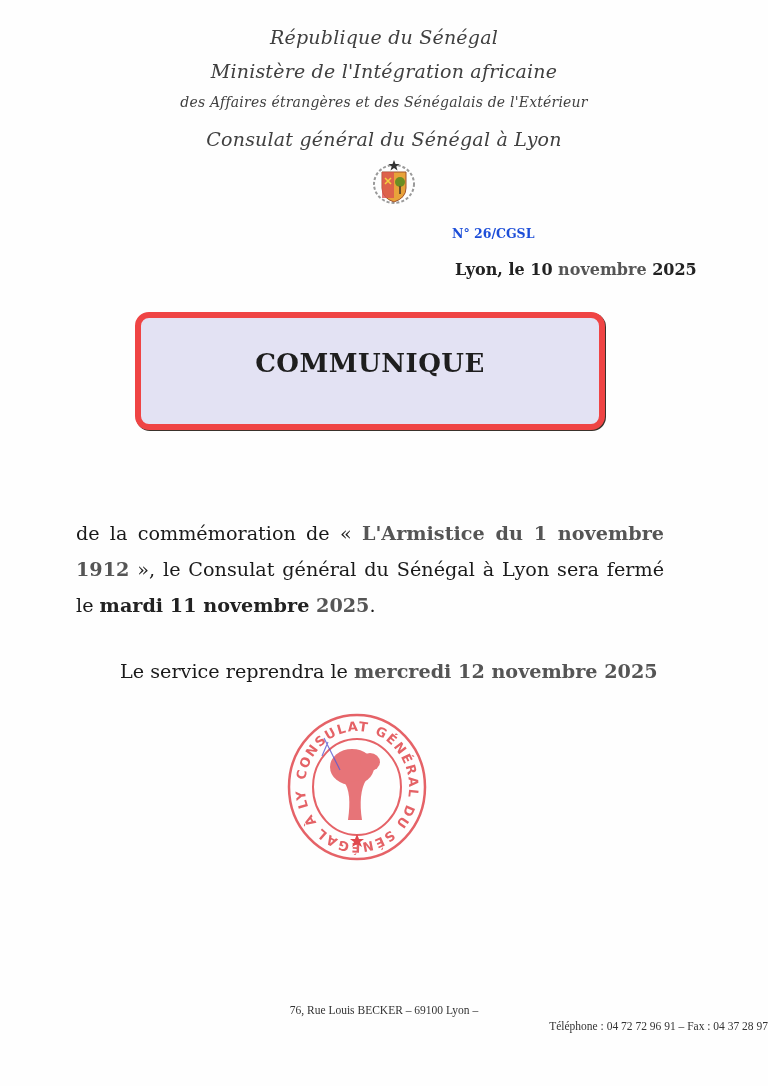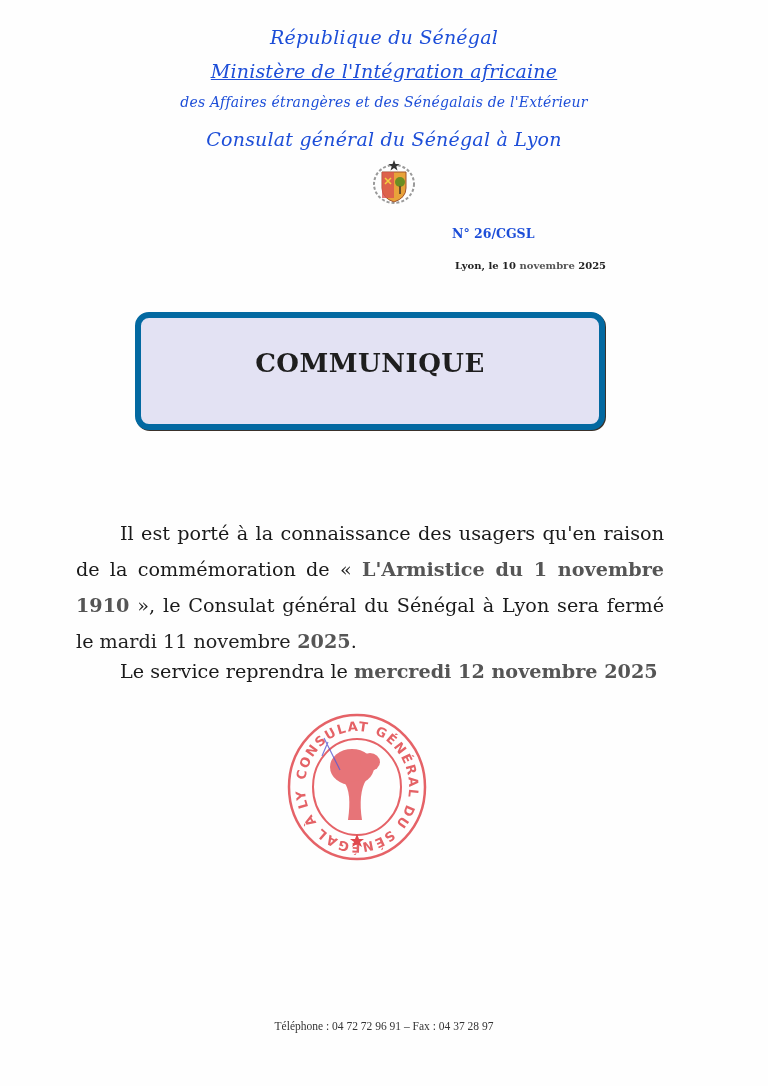--- a/index.html
+++ b/index.html
@@ -1,42 +1,42 @@
 <!DOCTYPE html>
 <html><head>
 <meta charset="utf-8">
 <style>
   html, body { margin: 0; padding: 0; background: #ffffff; }
   body { width: 768px; height: 1086px; position: relative; overflow: hidden; font-family: "DejaVu Serif", serif; color: #1a1a1a; }
   .page { position: absolute; left: 0; top: 0; width: 768px; height: 1086px; background: #fefefe; }
-  .header-line { position: absolute; left: 0; width: 768px; text-align: center; font-family: "DejaVu Serif", serif; font-style: italic; color: #1d4ed8; letter-spacing: 0.2px; }
+  .header-line { position: absolute; left: 0; width: 768px; text-align: center; font-family: "DejaVu Serif", serif; font-style: italic; color: #404040; letter-spacing: 0.2px; }
   .h1 { top: 26px; font-size: 19px; }
-  .h2 { top: 60px; font-size: 19px; text-decoration: underline; }
+  .h2 { top: 60px; font-size: 19px; }
   .h3 { top: 94px; font-size: 14px; }
   .h4 { top: 128px; font-size: 19px; }
   .emblem { position: absolute; left: 371px; top: 158px; width: 46px; height: 48px; }
   .ref { position: absolute; left: 452px; top: 226px; font-family: "DejaVu Serif", serif; font-weight: bold; font-size: 12.5px; color: #1d4ed8; }
-  .date { position: absolute; left: 455px; top: 260px; font-family: "DejaVu Serif", serif; font-weight: bold; font-size: 10px; color: #222; }
+  .date { position: absolute; left: 455px; top: 260px; font-family: "DejaVu Serif", serif; font-weight: bold; font-size: 16px; color: #222; }
   .date .grey { color: #555; }
-  .box { position: absolute; left: 135px; top: 312px; width: 458px; height: 106px; border: 6px solid #0369a1; border-radius: 14px; background: #e3e2f3; box-shadow: 1px 1px 0 #3a322b; }
+  .box { position: absolute; left: 135px; top: 312px; width: 458px; height: 106px; border: 6px solid #ef4444; border-radius: 14px; background: #e3e2f3; box-shadow: 1px 1px 0 #3a322b; }
   .box-title { position: absolute; left: 0; width: 100%; top: 30px; text-align: center; font-family: "DejaVu Serif", serif; font-weight: bold; font-size: 26px; color: #1e1e1e; letter-spacing: 0.5px; }
   .body-text { position: absolute; left: 76px; width: 588px; font-family: "DejaVu Serif", serif; font-size: 19.2px; color: #1a1a1a; line-height: 36px; }
   .p1 { top: 516px; text-align: justify; }
   .p1 .l { display: block; text-align: justify; text-align-last: justify; white-space: nowrap; }
   .p1 .l.first { padding-left: 44px; }
   .p1 .l.last { text-align-last: left; }
   .p2 { top: 659px; line-height: 26px; }
   .p2 .l { display: block; white-space: nowrap; }
   .p2 .l.first { padding-left: 44px; }
-  b.bd { font-weight: normal; color: #222; margin-top: 6px; }
+  b.bd { font-weight: bold; color: #222; margin-top: 6px; }
   b.gr { font-weight: bold; color: #555; }
   .stamp { position: absolute; left: 282px; top: 712px; width: 150px; height: 150px; }
   .footer { position: absolute; left: 0; width: 768px; text-align: center; font-family: "Liberation Serif", serif; font-size: 11.5px; color: #333; }
   .f1 { top: 1004px; }
-  .f2 { top: 1020px; }
+  .f2 { top: 1020px; text-align: right; }
 </style>
 </head>
 <body>
 
 <div class="page">
 
   <div class="header-line h1">République du Sénégal</div>
   <div class="header-line h2">Ministère de l'Intégration africaine</div>
   <div class="header-line h3">des Affaires étrangères  et des Sénégalais de l'Extérieur</div>
   <div class="header-line h4">Consulat général du Sénégal à Lyon</div>
@@ -54,23 +54,22 @@
   </div>
 
   <div class="ref">N° 26/CGSL</div>
   <div class="date"><span>Lyon, le 10 </span><span class="grey">novembre</span><span> 2025</span></div>
 
   <div class="box">
     <div class="box-title">COMMUNIQUE</div>
   </div>
 
   <div class="body-text p1">
-    <span class="l first">Il est porté à la connaissance des usagers qu'en raison</span>
     <span class="l"><span>de la commémoration de « </span><b class="gr">L'Armistice du 1 novembre</b></span>
-    <span class="l"><b class="gr">1910</b><span> », le Consulat général du Sénégal à Lyon sera fermé</span></span>
+    <span class="l"><b class="gr">1912</b><span> », le Consulat général du Sénégal à Lyon sera fermé</span></span>
     <span class="l last"><span>le </span><b class="bd">mardi 11 novembre</b><b class="gr"> 2025</b><span>.</span></span>
   </div>
 
   <div class="body-text p2">
     <span class="l first"><span>Le service reprendra le </span><b class="gr">mercredi 12 novembre 2025</b></span>
   </div>
 
   <div class="stamp">
     <svg width="150" height="150" viewBox="0 0 150 150">
       <defs>
@@ -84,15 +83,16 @@
       <g fill="#e0474c" opacity="0.75">
         <ellipse cx="70" cy="55" rx="22" ry="18"></ellipse>
         <ellipse cx="88" cy="50" rx="10" ry="9"></ellipse>
         <path d="M62 70 Q70 80 66 108 L80 108 Q76 82 84 68 Z"></path>
       </g>
       <polygon points="75,122 77,127 82,127 78,130 80,135 75,132 70,135 72,130 68,127 73,127" fill="#e0474c"></polygon>
       <path d="M42 26 L58 58 M46 30 L40 44" stroke="#5a5ad0" stroke-width="1.2" fill="none" opacity="0.8"></path>
     </svg>
   </div>
 
+  <div class="footer f1">76, Rue Louis BECKER – 69100 Lyon –</div>
   <div class="footer f2">Téléphone : 04 72 72 96 91 – Fax : 04 37 28 97</div>
 
 </div>
 
 </body></html>

